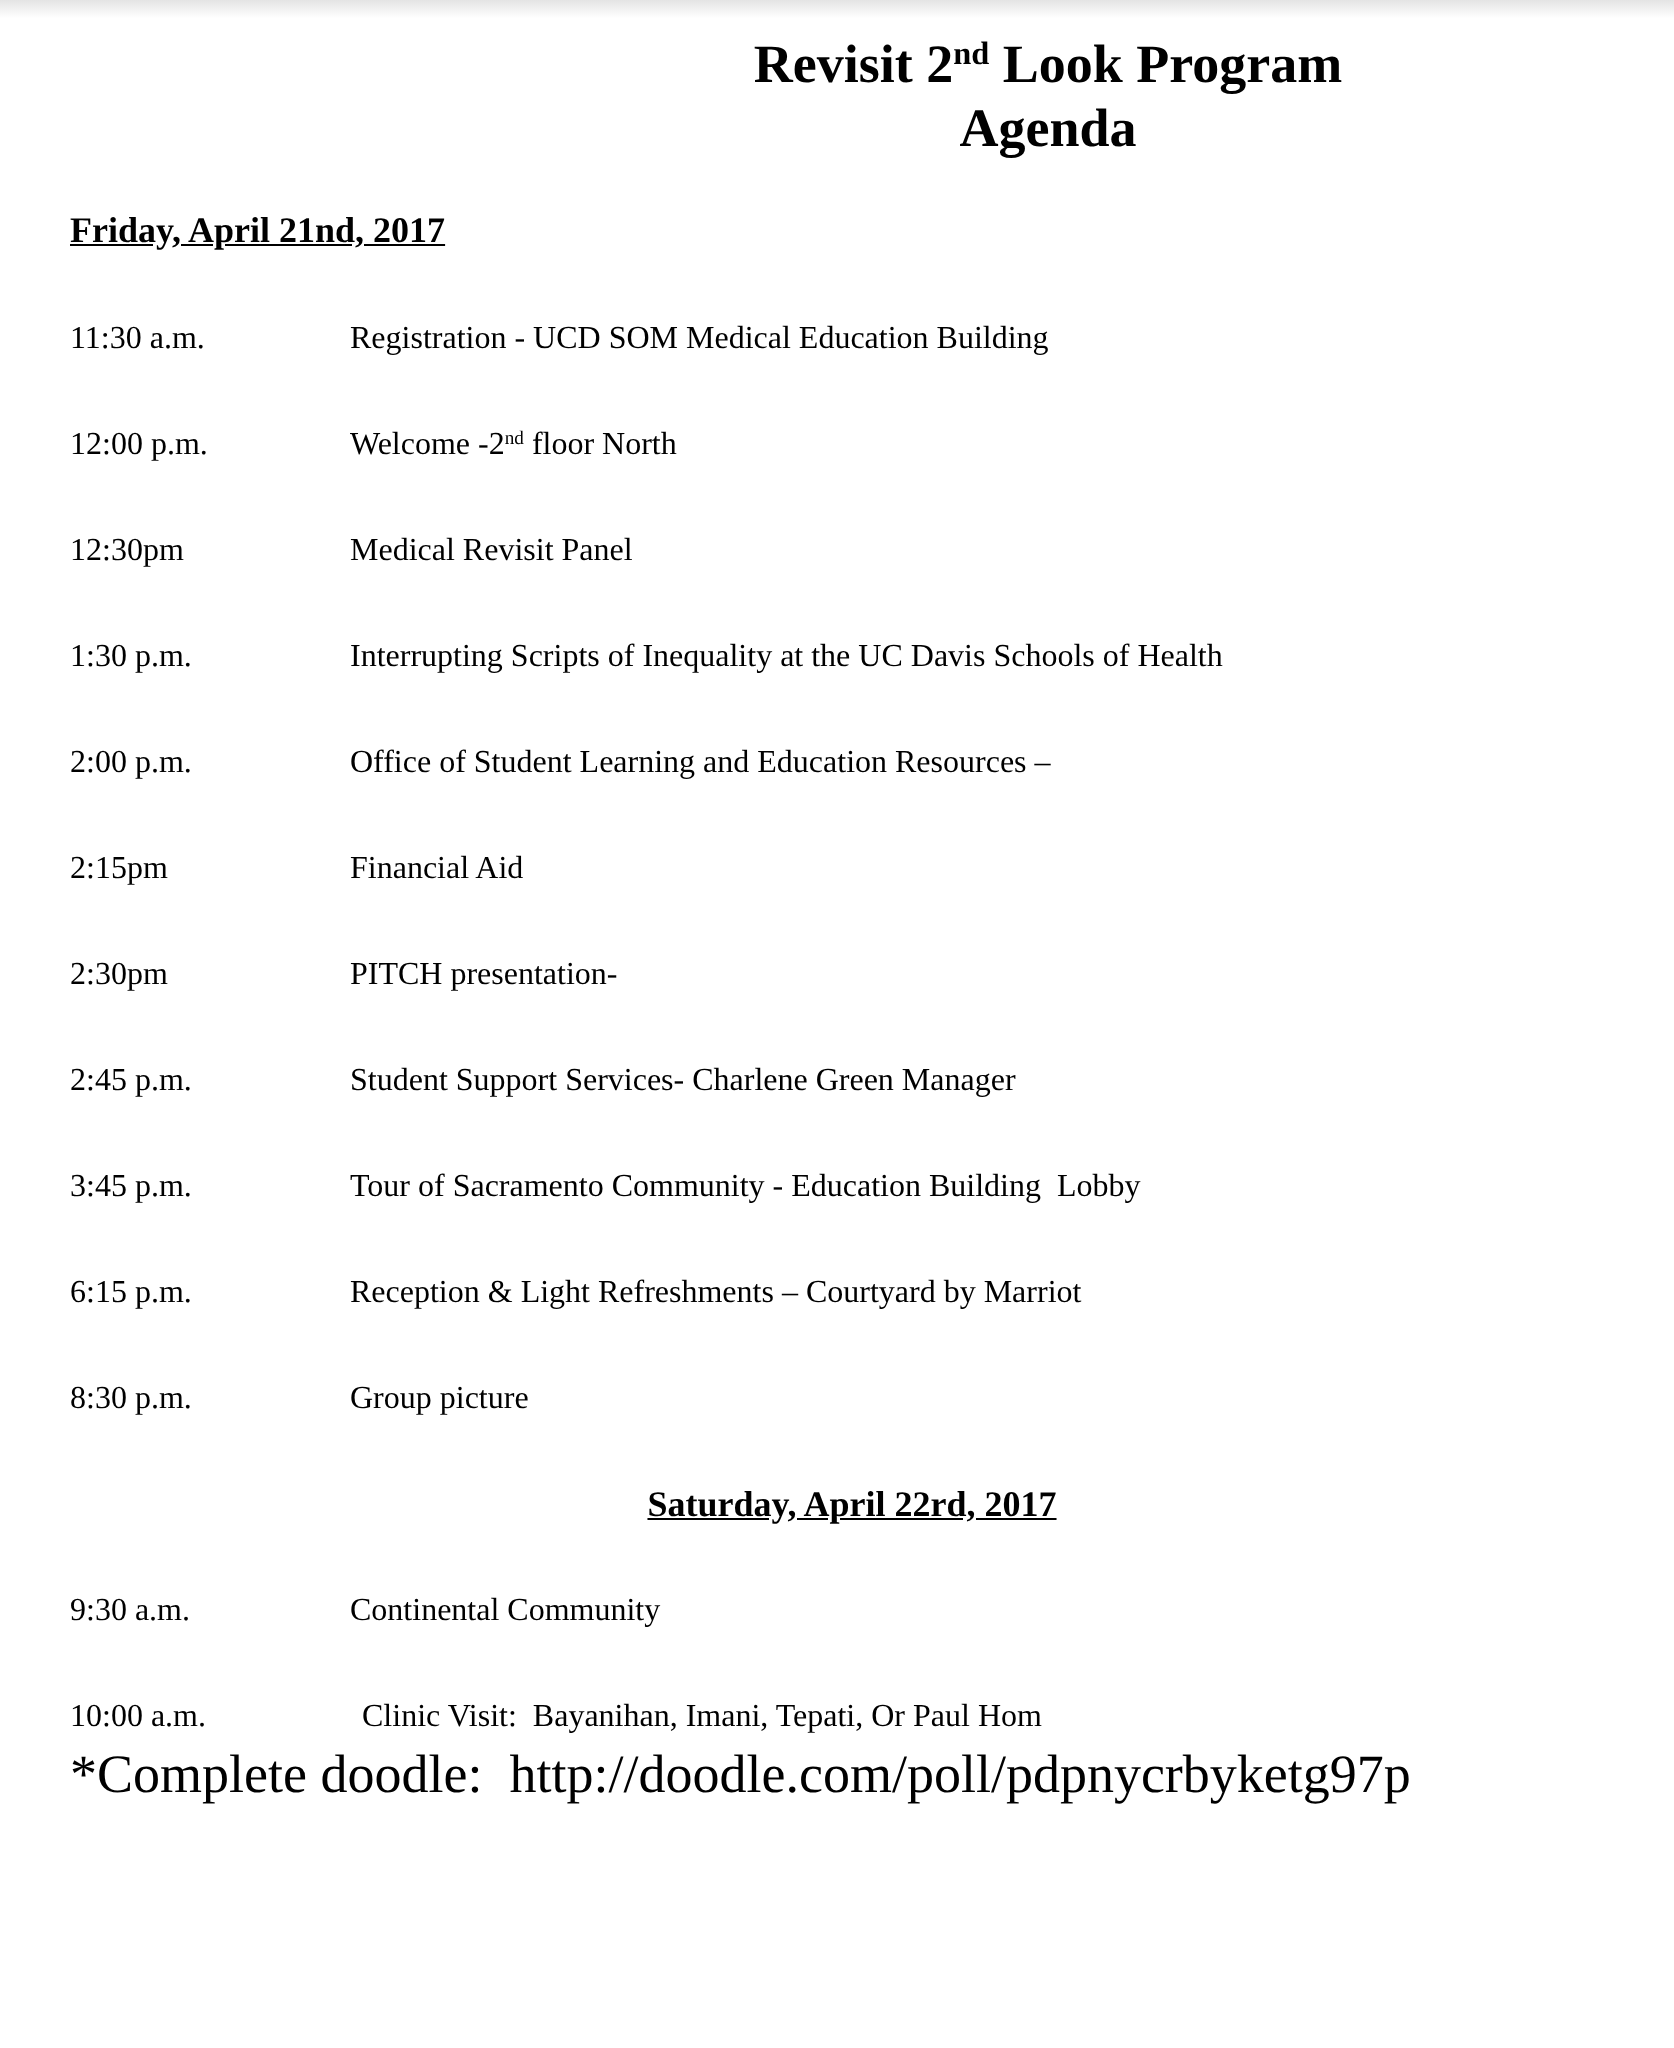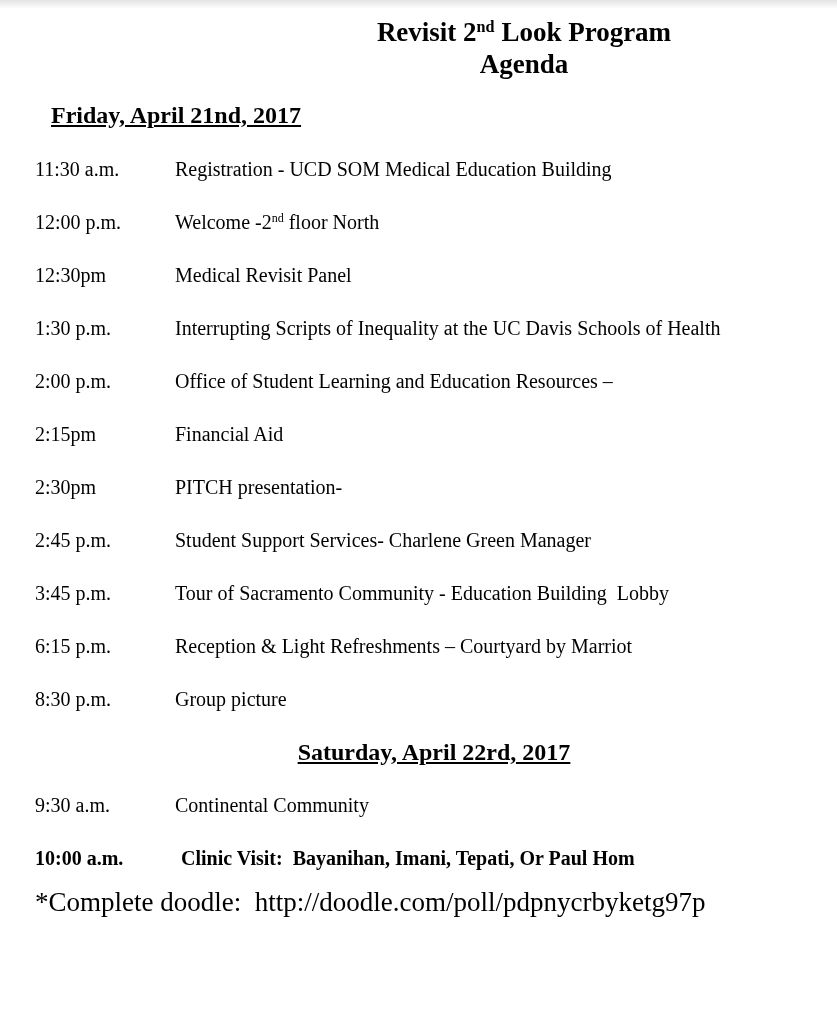--- a/index.html
+++ b/index.html
@@ -38,35 +38,35 @@
     white-space: pre;
   }
   .doc-title sup {
     font-size: 60%;
     vertical-align: baseline;
     position: relative;
     top: -0.55em;
     line-height: 0;
   }
   .day-heading {
-    font-size: 24px;
+    font-size: 18px;
     font-weight: bold;
     text-decoration: underline;
     line-height: 29px;
-    margin: 0 0 25px 16px;
+    margin: 0 0 25px 0;
     white-space: pre;
   }
   .day-heading.saturday {
     margin-bottom: 24px;
     text-align: center;
   }
   .row {
     display: flex;
     align-items: center;
-    font-size: 20px;
+    font-size: 16px;
     line-height: 29px;
     margin-bottom: 24px;
   }
   .row:last-child { margin-bottom: 0; }
   .time {
     flex: 0 0 140px;
     white-space: pre;
   }
   .time.wide {
     flex-basis: 146px;
@@ -74,21 +74,21 @@
   .desc {
     white-space: pre-wrap;
   }
   .desc sup {
     font-size: 60%;
     vertical-align: baseline;
     position: relative;
     top: -0.55em;
     line-height: 0;
   }
-  .row.tight { margin-bottom: 15px; font-weight: bold; }
+  .row.tight { margin-bottom: 0; }
   .footnote {
     font-size: 27px;
     line-height: 29px;
     white-space: pre-wrap;
   }
 </style>
 </head>
 <body>
 
 <div class="page">

